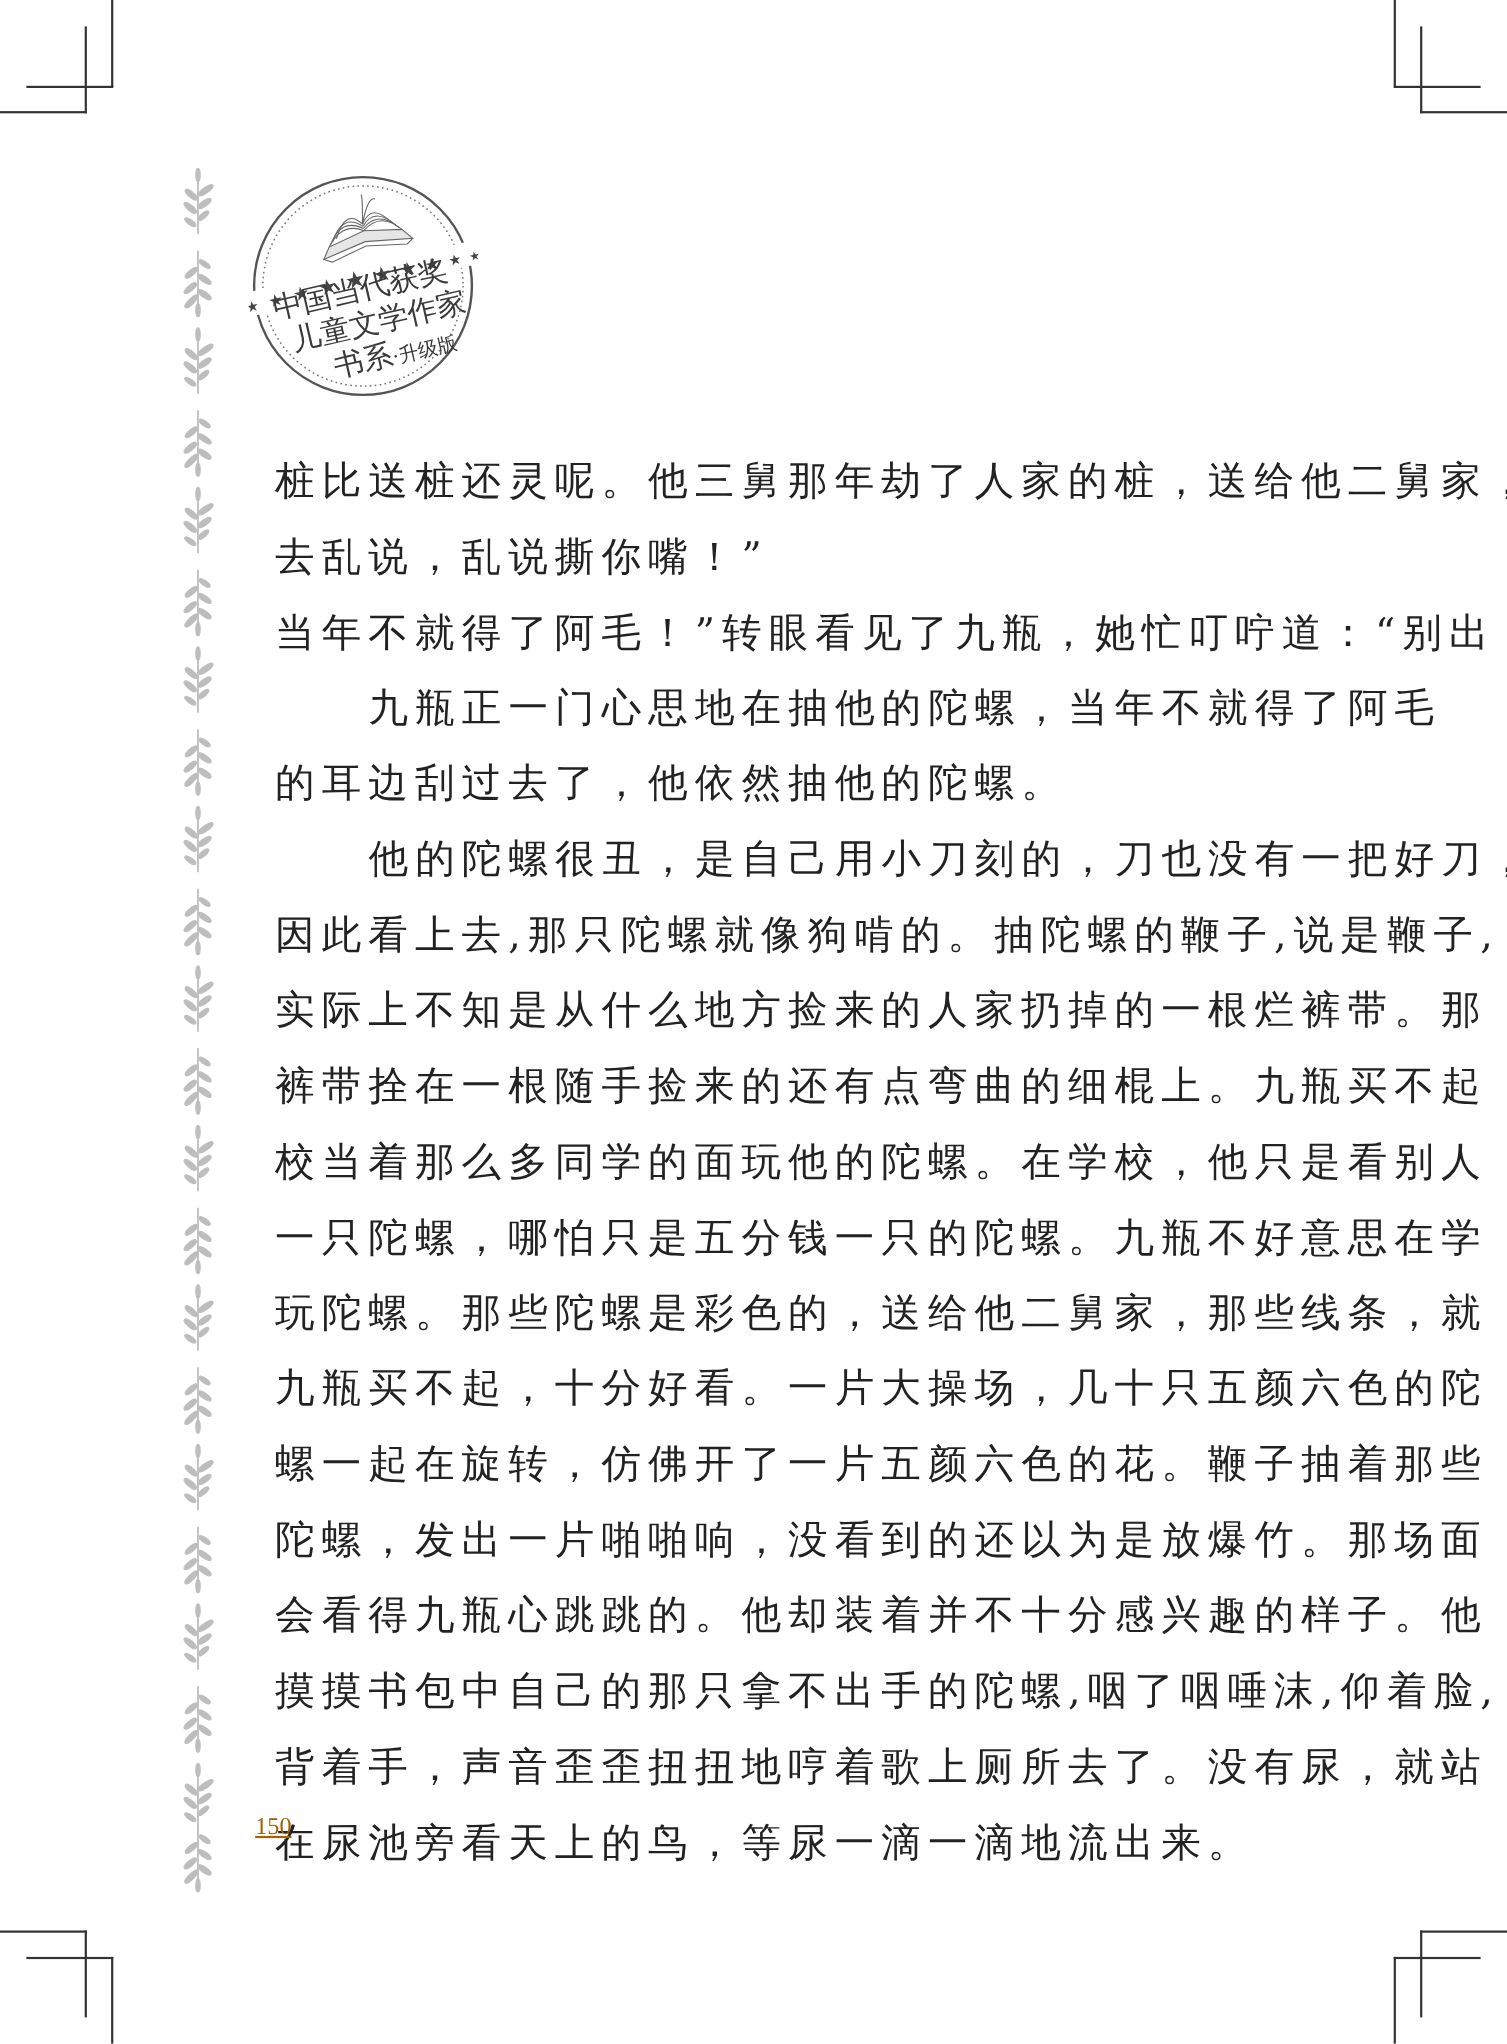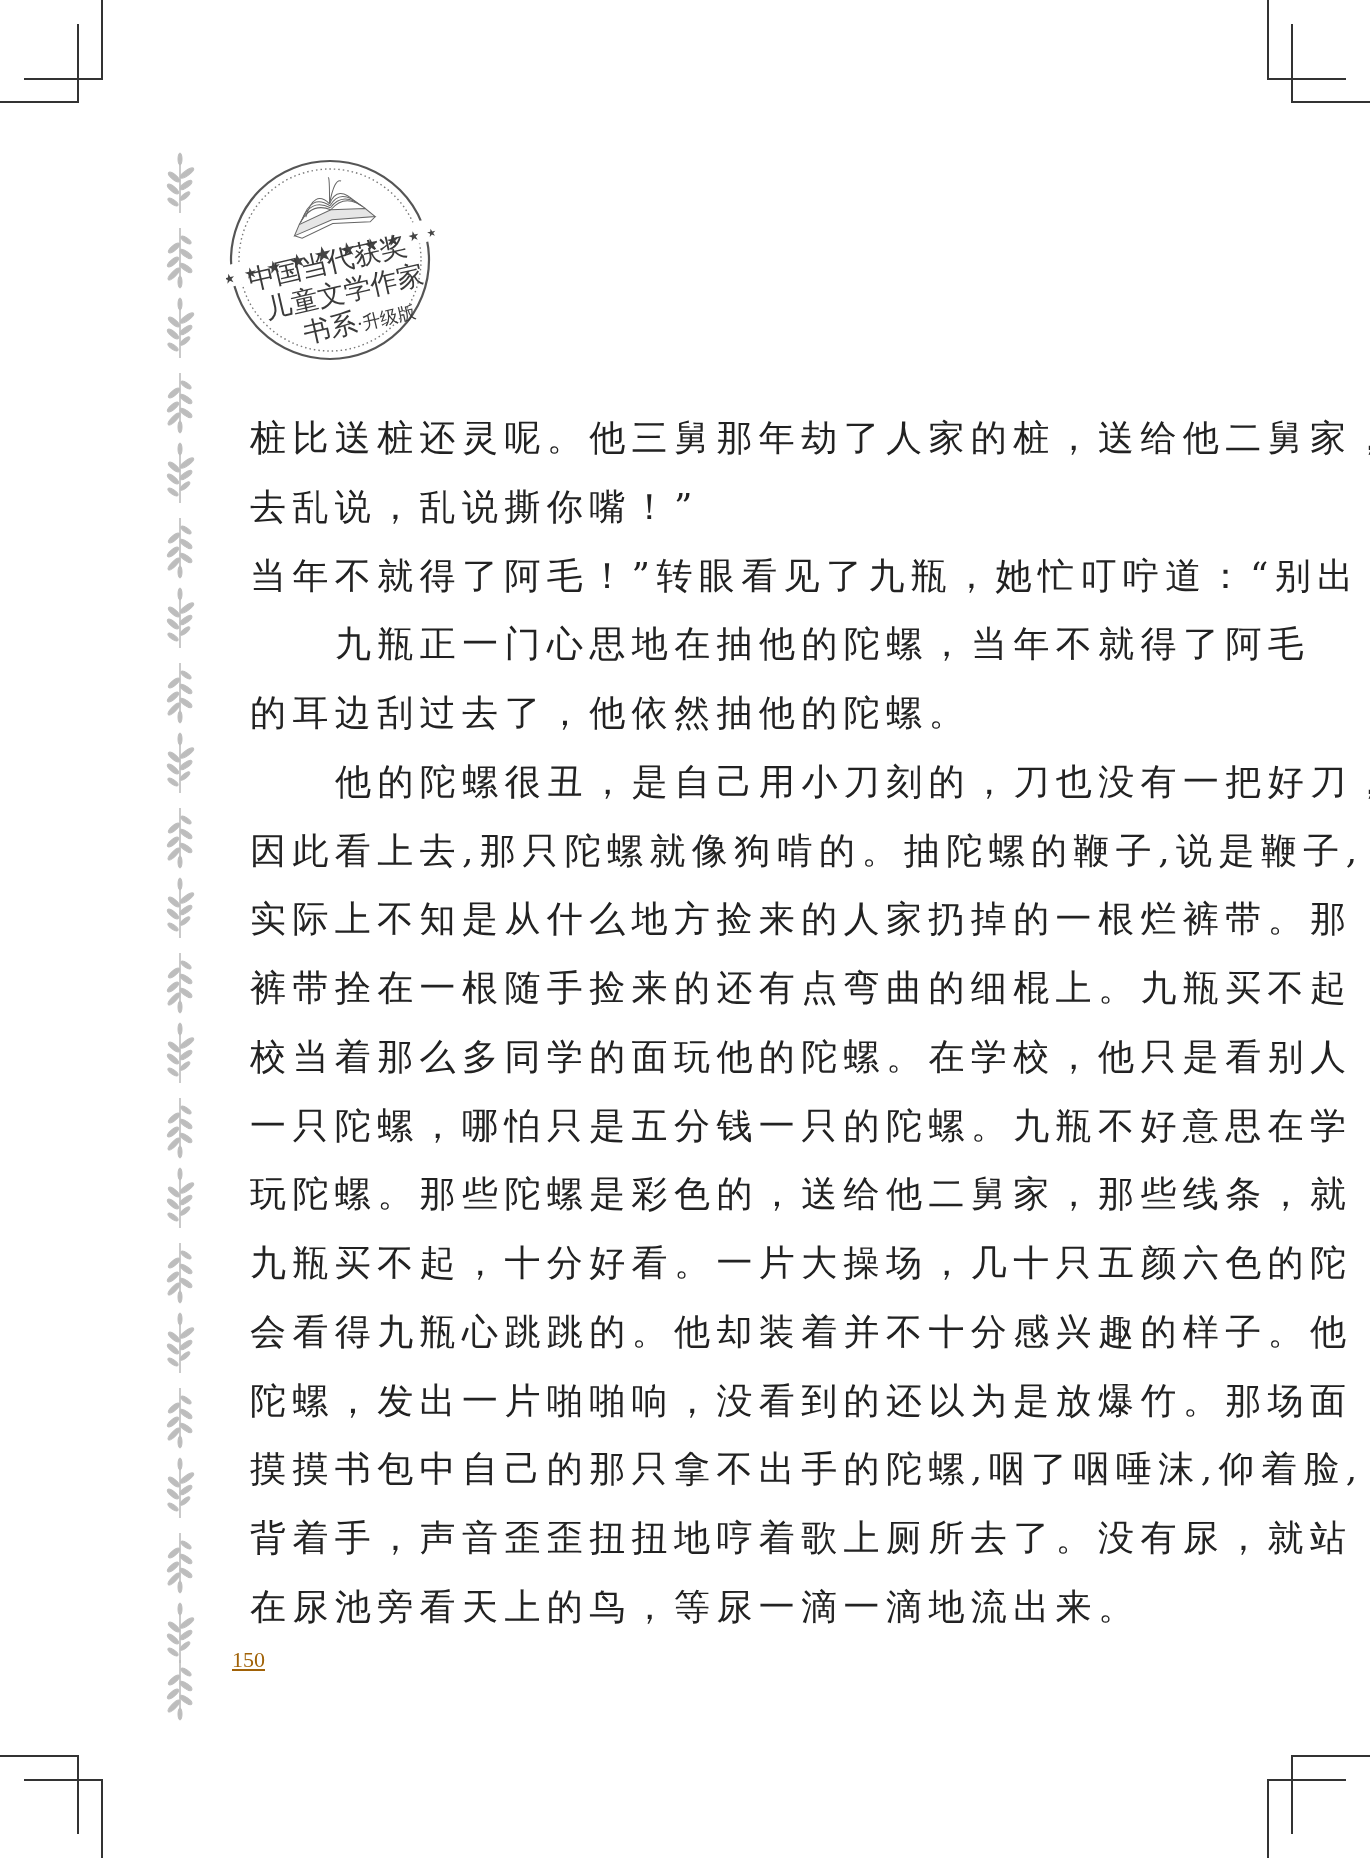--- a/index.html
+++ b/index.html
@@ -149,21 +149,22 @@
   </p>
   <p class="para">
     <span class="line" style="padding-left:85px">他的陀螺很丑，是自己用小刀刻的，刀也没有一把好刀，</span>
     <span class="line">因此看上去,那只陀螺就像狗啃的。抽陀螺的鞭子,说是鞭子,</span>
     <span class="line">实际上不知是从什么地方捡来的人家扔掉的一根烂裤带。那</span>
     <span class="line">裤带拴在一根随手捡来的还有点弯曲的细棍上。九瓶买不起</span>
     <span class="line">校当着那么多同学的面玩他的陀螺。在学校，他只是看别人</span>
     <span class="line">一只陀螺，哪怕只是五分钱一只的陀螺。九瓶不好意思在学</span>
     <span class="line">玩陀螺。那些陀螺是彩色的，送给他二舅家，那些线条，就</span>
     <span class="line">九瓶买不起，十分好看。一片大操场，几十只五颜六色的陀</span>
+    <span class="line">螺一起在旋转，仿佛开了一片五颜六色的花。鞭子抽着那些</span>
+    <span class="line">陀螺，发出一片啪啪响，没看到的还以为是放爆竹。那场面</span>
     <span class="line">会看得九瓶心跳跳的。他却装着并不十分感兴趣的样子。他</span>
-    <span class="line">陀螺，发出一片啪啪响，没看到的还以为是放爆竹。那场面</span>
     <span class="line">摸摸书包中自己的那只拿不出手的陀螺,咽了咽唾沫,仰着脸,</span>
     <span class="line">背着手，声音歪歪扭扭地哼着歌上厕所去了。没有尿，就站</span>
     <span class="line">在尿池旁看天上的鸟，等尿一滴一滴地流出来。</span>
   </p>
 </div>
 
 <div class="page-number">150</div>
 
 </body></html>

